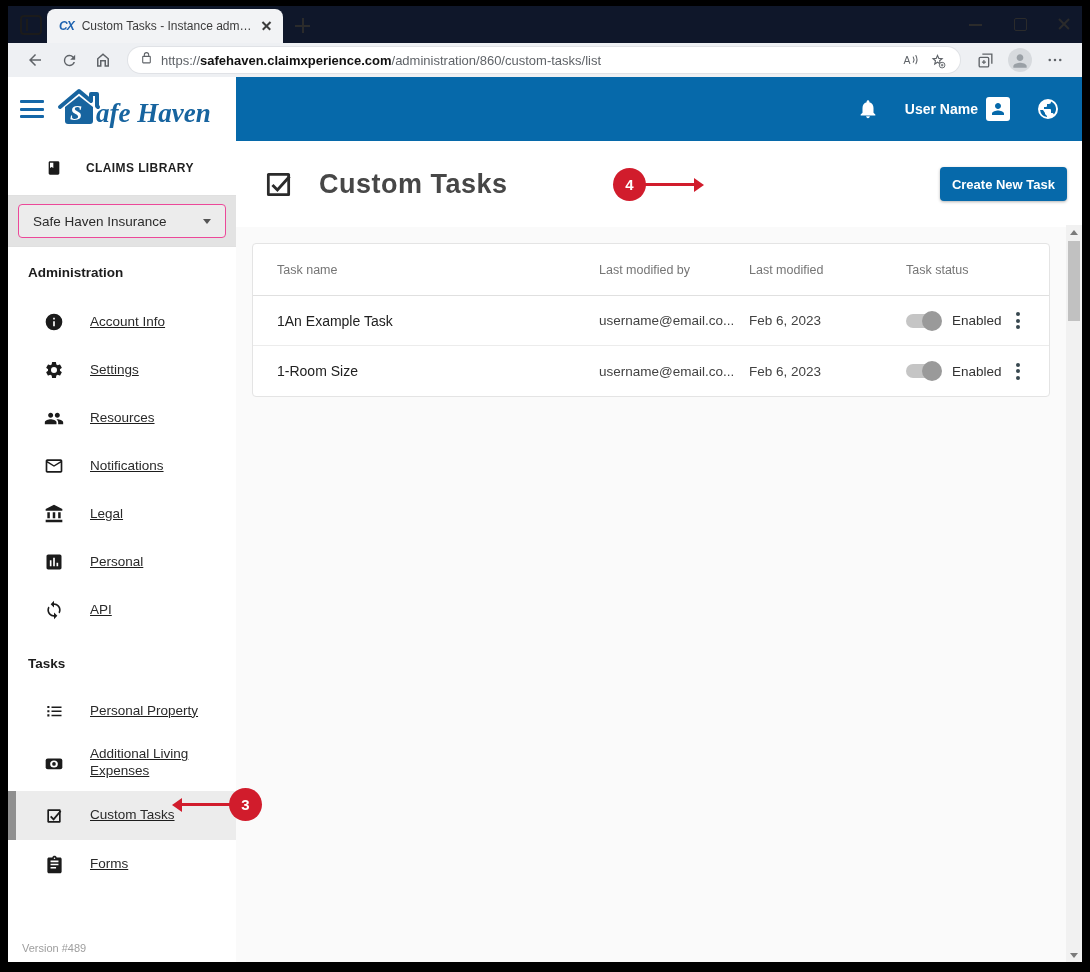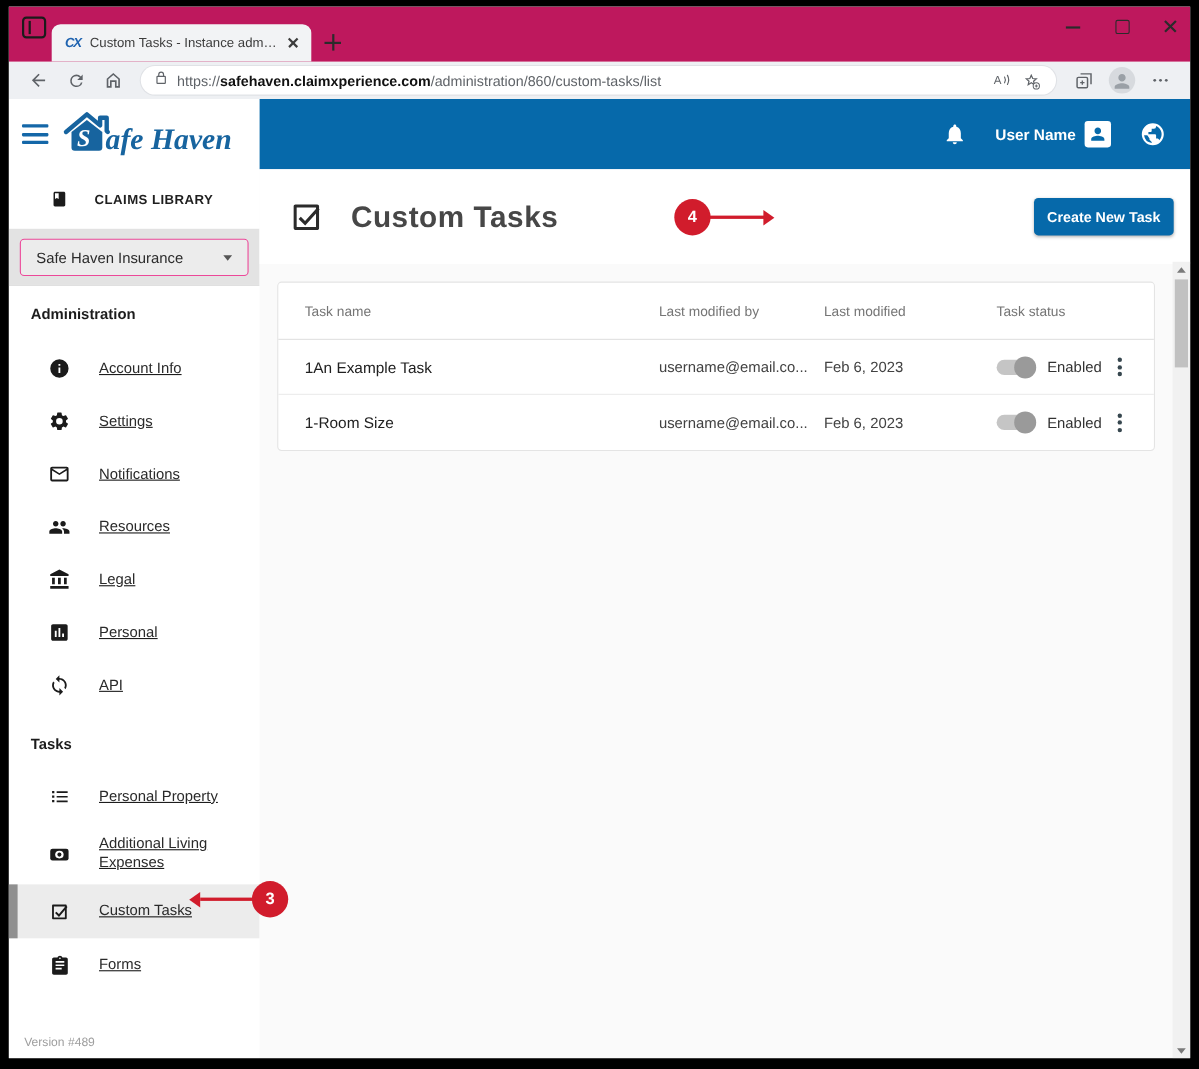--- a/index.html
+++ b/index.html
@@ -6,21 +6,21 @@
     --brand_blue:#0669aa;
     --annotation_red:#d11c2c;
   }
   *{box-sizing:border-box;margin:0;padding:0;}
   html,body{width:1090px;height:972px;}
   body{font-family:"Liberation Sans",sans-serif;background:#fff;}
   .frame{position:relative;width:1090px;height:972px;background:#000;}
   .window{position:absolute;left:8px;top:6px;width:1074px;height:956px;background:#fff;display:flex;flex-direction:column;overflow:hidden;}
 
   
-  .titlebar{height:50px;background:#be185d;display:flex;align-items:flex-end;position:relative;flex:none;}
+  .titlebar{height:37px;background:#0f172a;display:flex;align-items:flex-end;position:relative;flex:none;}
   .tab-actions{position:absolute;left:12px;top:9px;width:22px;height:20px;border:2px solid #1b1b1b;border-radius:4px;background:transparent;}
   .tab-actions::before{content:"";position:absolute;left:4px;top:2px;bottom:2px;width:2px;background:#1b1b1b;}
   .tab{width:236px;height:34px;margin-left:39px;background:#f2f3f5;border-radius:8px 8px 0 0;display:flex;align-items:center;padding:0 8px 0 12px;}
   .favicon{font-style:italic;font-weight:bold;font-size:12px;color:#1f63b0;letter-spacing:-1px;margin-right:8px;flex:none;}
   .tab-title{font-size:12px;color:#3c3c3c;white-space:nowrap;overflow:hidden;text-overflow:ellipsis;flex:1;}
   .tab-close{flex:none;width:16px;height:16px;position:relative;margin-left:6px;cursor:pointer;}
   .tab-close::before,.tab-close::after{content:"";position:absolute;left:2px;top:7px;width:11px;height:1.6px;background:#3c3c3c;}
   .tab-close::before{transform:rotate(45deg);}
   .tab-close::after{transform:rotate(-45deg);}
   .newtab{width:16px;height:16px;position:relative;margin:0 0 9px 12px;cursor:pointer;}
@@ -273,33 +273,33 @@
           <div class="nav-item">
             <span class="icon">
                 <svg width="20" height="20" viewBox="0 0 24 24">
                   <path d="M19.14 12.94c.04-.3.06-.61.06-.94s-.02-.64-.07-.94l2.03-1.58a.49.49 0 0 0 .12-.61l-1.92-3.32a.49.49 0 0 0-.59-.22l-2.39.96c-.5-.38-1.03-.7-1.62-.94l-.36-2.54a.48.48 0 0 0-.48-.41h-3.84a.48.48 0 0 0-.47.41l-.36 2.54c-.59.24-1.13.57-1.62.94l-2.39-.96a.49.49 0 0 0-.59.22L2.74 8.87a.49.49 0 0 0 .12.61l2.03 1.58c-.05.3-.09.63-.09.94s.02.64.07.94l-2.03 1.58a.49.49 0 0 0-.12.61l1.92 3.32c.12.22.37.29.59.22l2.39-.96c.5.38 1.03.7 1.62.94l.36 2.54c.05.24.24.41.48.41h3.84c.24 0 .44-.17.47-.41l.36-2.54c.59-.24 1.13-.56 1.62-.94l2.39.96c.22.08.47 0 .59-.22l1.92-3.32a.49.49 0 0 0-.12-.61l-2.01-1.58zM12 15.6A3.6 3.6 0 1 1 12 8.4a3.6 3.6 0 0 1 0 7.2z" fill="currentColor"></path>
                 </svg>
               </span>
             <span class="nav-label">Settings</span>
           </div>
           <div class="nav-item">
             <span class="icon">
-                <svg width="20" height="20" viewBox="0 0 24 24">
-                  <path d="M20 4H4c-1.1 0-2 .9-2 2v12c0 1.1.9 2 2 2h16c1.1 0 2-.9 2-2V6c0-1.1-.9-2-2-2zm0 14H4V8l8 5 8-5v10zm-8-7L4 6h16l-8 5z" fill="currentColor"></path>
-                </svg>
-              </span>
-            <span class="nav-label">Notifications</span>
-          </div>
-          <div class="nav-item">
-            <span class="icon">
                 <svg width="21" height="21" viewBox="0 0 24 24">
                   <path d="M16 11c1.66 0 2.99-1.34 2.99-3S17.66 5 16 5c-1.66 0-3 1.34-3 3s1.34 3 3 3zm-8 0c1.66 0 2.99-1.34 2.99-3S9.66 5 8 5C6.34 5 5 6.34 5 8s1.34 3 3 3zm0 2c-2.33 0-7 1.17-7 3.5V19h14v-2.5c0-2.33-4.67-3.5-7-3.5zm8 0c-.29 0-.62.02-.97.05 1.16.84 1.97 1.97 1.97 3.45V19h6v-2.5c0-2.33-4.67-3.5-7-3.5z" fill="currentColor"></path>
                 </svg>
               </span>
             <span class="nav-label">Resources</span>
+          </div>
+          <div class="nav-item">
+            <span class="icon">
+                <svg width="20" height="20" viewBox="0 0 24 24">
+                  <path d="M20 4H4c-1.1 0-2 .9-2 2v12c0 1.1.9 2 2 2h16c1.1 0 2-.9 2-2V6c0-1.1-.9-2-2-2zm0 14H4V8l8 5 8-5v10zm-8-7L4 6h16l-8 5z" fill="currentColor"></path>
+                </svg>
+              </span>
+            <span class="nav-label">Notifications</span>
           </div>
           <div class="nav-item">
             <span class="icon">
                 <svg width="20" height="20" viewBox="0 0 24 24">
                   <path d="M4 10h3v7H4zm6.5 0h3v7h-3zM2 19h20v3H2zm15-9h3v7h-3zM12 1 2 6v2h20V6z" fill="currentColor"></path>
                 </svg>
               </span>
             <span class="nav-label">Legal</span>
           </div>
           <div class="nav-item">

